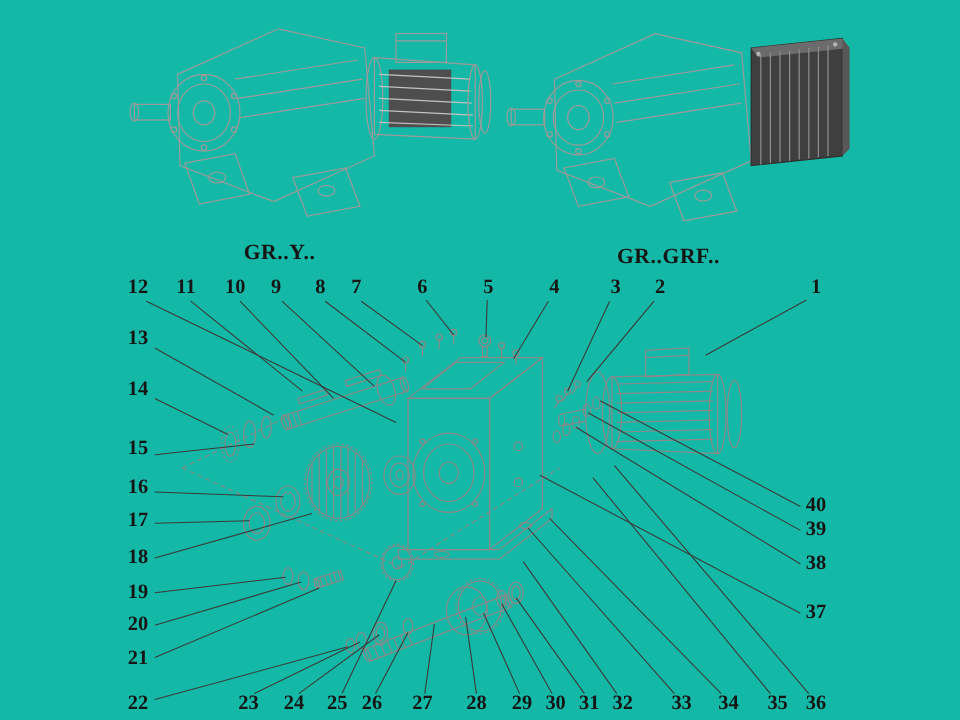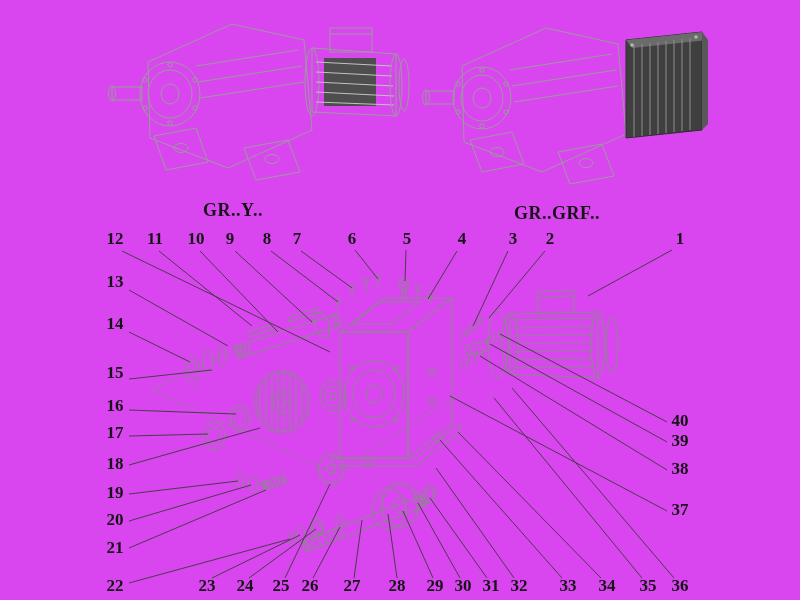--- a/index.html
+++ b/index.html
@@ -1,19 +1,19 @@
 <!DOCTYPE html>
 <html><head>
 <meta charset="utf-8">
 <style>
   html, body { margin: 0; padding: 0; background: #ffffff; }
   .page {
     position: relative;
     width: 800px; height: 600px;
-    background: #d946ef;
+    background: #14b8a6;
     overflow: hidden;
     font-family: "Liberation Serif", serif;
   }
   svg { display: block; }
   .art { stroke: #9b9b9b; fill: none; stroke-width: 1; }
   .art-dark { stroke: #8a8a8a; fill: none; stroke-width: 1; }
   .leader { stroke: #3a3a3a; stroke-width: 0.9; }
   .callout {
     font-family: "Liberation Serif", serif;
     font-weight: 700; font-size: 17px;

